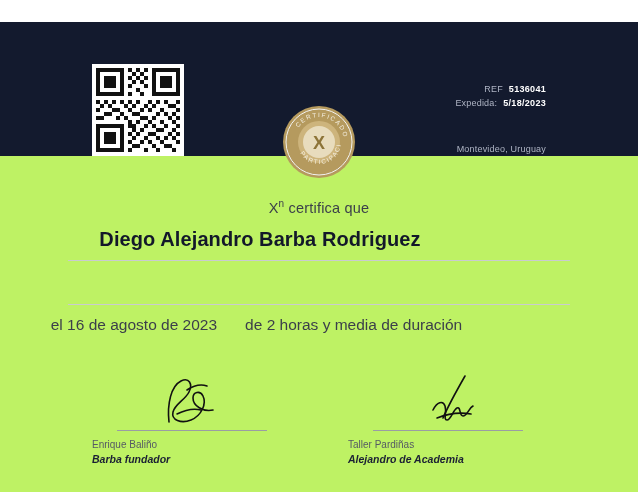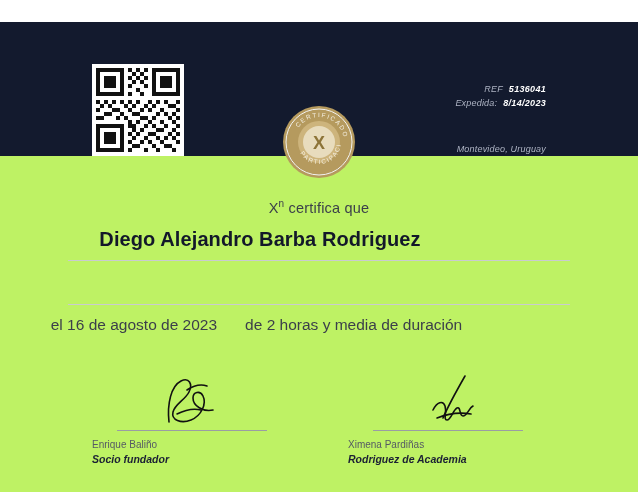--- a/index.html
+++ b/index.html
@@ -23,21 +23,20 @@
   }
 
   
   .header {
     position: absolute;
     left: 0;
     top: 22px;
     width: 638px;
     height: 135px;
     background: #131a2e;
-    font-style: italic;
   }
 
   .qr {
     position: absolute;
     left: 92px;
     top: 42px;
     width: 92px;
     height: 92px;
     background: #ffffff;
     padding: 0;
@@ -354,21 +353,21 @@
             <rect x="20" y="21" width="1" height="1"></rect>
         </g>
       </svg>
     </div>
 
     <div class="ref-block">
       <div class="ref-line">
         <span class="ref-label">REF</span><span class="ref-value">5136041</span>
       </div>
       <div class="ref-line">
-        <span class="ref-label">Expedida:</span><span class="ref-value">8/14/2023</span>
+        <span class="ref-label">Expedida:</span><span class="ref-value">5/18/2023</span>
       </div>
       <div class="ref-line ref-city">Montevideo, Uruguay</div>
     </div>
   </div>
 
   <div class="seal">
     <svg width="74" height="74" viewBox="0 0 74 74">
       <defs>
         <path id="arcTop" d="M 37,37 m -25,0 a 25,25 0 1,1 50,0" fill="none"></path>
         <path id="arcBottom" d="M 15,37 a 22,22 0 0,0 44,0" fill="none"></path>
@@ -412,33 +411,33 @@
           <svg width="90" height="60" viewBox="0 0 90 60">
             <g fill="none" stroke="#111111" stroke-width="1.6" stroke-linecap="round">
               <path d="M22,52 C20,34 24,16 34,11 C42,7 46,14 42,22 C38,30 28,34 26,42 C24,50 34,54 44,50 C54,46 60,34 56,26 C53,20 46,22 46,28 C46,36 56,42 66,40"></path>
               <path d="M40,20 C46,16 54,14 60,16"></path>
               <path d="M30,44 C38,40 46,38 54,40"></path>
             </g>
           </svg>
         </div>
         <div class="sig-rule"></div>
         <div class="sig-name">Enrique Baliño</div>
-        <div class="sig-role">Socio fundador</div>
+        <div class="sig-role">Barba fundador</div>
       </div>
 
       <div class="sig sig-right">
         <div class="sig-mark">
           <svg width="90" height="60" viewBox="0 0 90 60">
             <g fill="none" stroke="#111111" stroke-width="1.6" stroke-linecap="round">
               <path d="M62,6 C54,20 46,34 40,48"></path>
               <path d="M30,40 C34,32 40,30 42,36 C44,42 40,50 44,50 C48,50 50,40 54,38 C58,36 56,46 60,46 C64,46 66,38 70,36"></path>
               <path d="M34,48 C44,44 56,42 68,44"></path>
             </g>
           </svg>
         </div>
         <div class="sig-rule"></div>
-        <div class="sig-name">Ximena Pardiñas</div>
-        <div class="sig-role">Rodriguez de Academia</div>
+        <div class="sig-name">Taller Pardiñas</div>
+        <div class="sig-role">Alejandro de Academia</div>
       </div>
 
     </div>
   </div>
 </div>
 
 </body></html>

